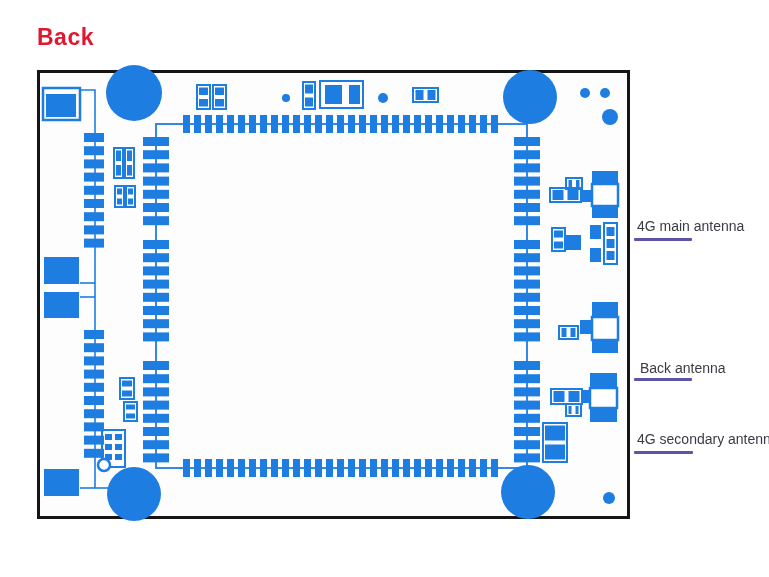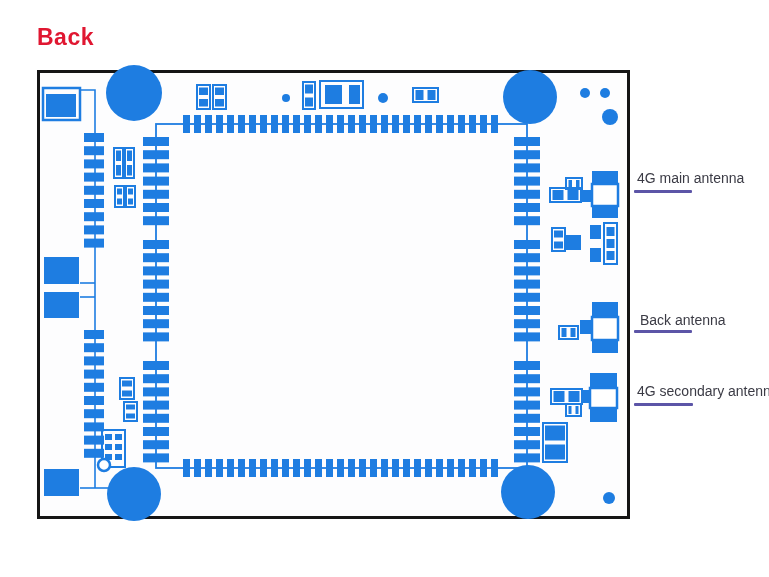--- a/index.html
+++ b/index.html
@@ -5,21 +5,21 @@
   html,body{margin:0;padding:0;background:#ffffff;}
   .canvas{
     position:relative;width:769px;height:577px;background:#ffffff;
     font-family:"Liberation Sans", sans-serif;overflow:hidden;
   }
   .page-title{
     position:absolute;left:37px;top:24px;
     font-size:23px;font-weight:bold;letter-spacing:0.5px;
   }
   .pcb-svg{position:absolute;left:0;top:0;}
-  .annotation{position:absolute;font-size:14px;white-space:nowrap;}
+  .annotation{position:absolute;font-size:14px;white-space:nowrap;margin-top:48px;}
   .annotation .underline{position:absolute;height:3px;border-radius:1px;}
   .ann-1{left:637px;top:170px;}
   .ann-2{left:640px;top:312px;}
   .ann-3{left:637px;top:383px;}
   .ul-1{left:-3px;top:20px;width:58px;}
   .ul-2{left:-6px;top:18px;width:58px;}
   .ul-3{left:-3px;top:20px;width:59px;}
 </style>
 </head>
 <body>

